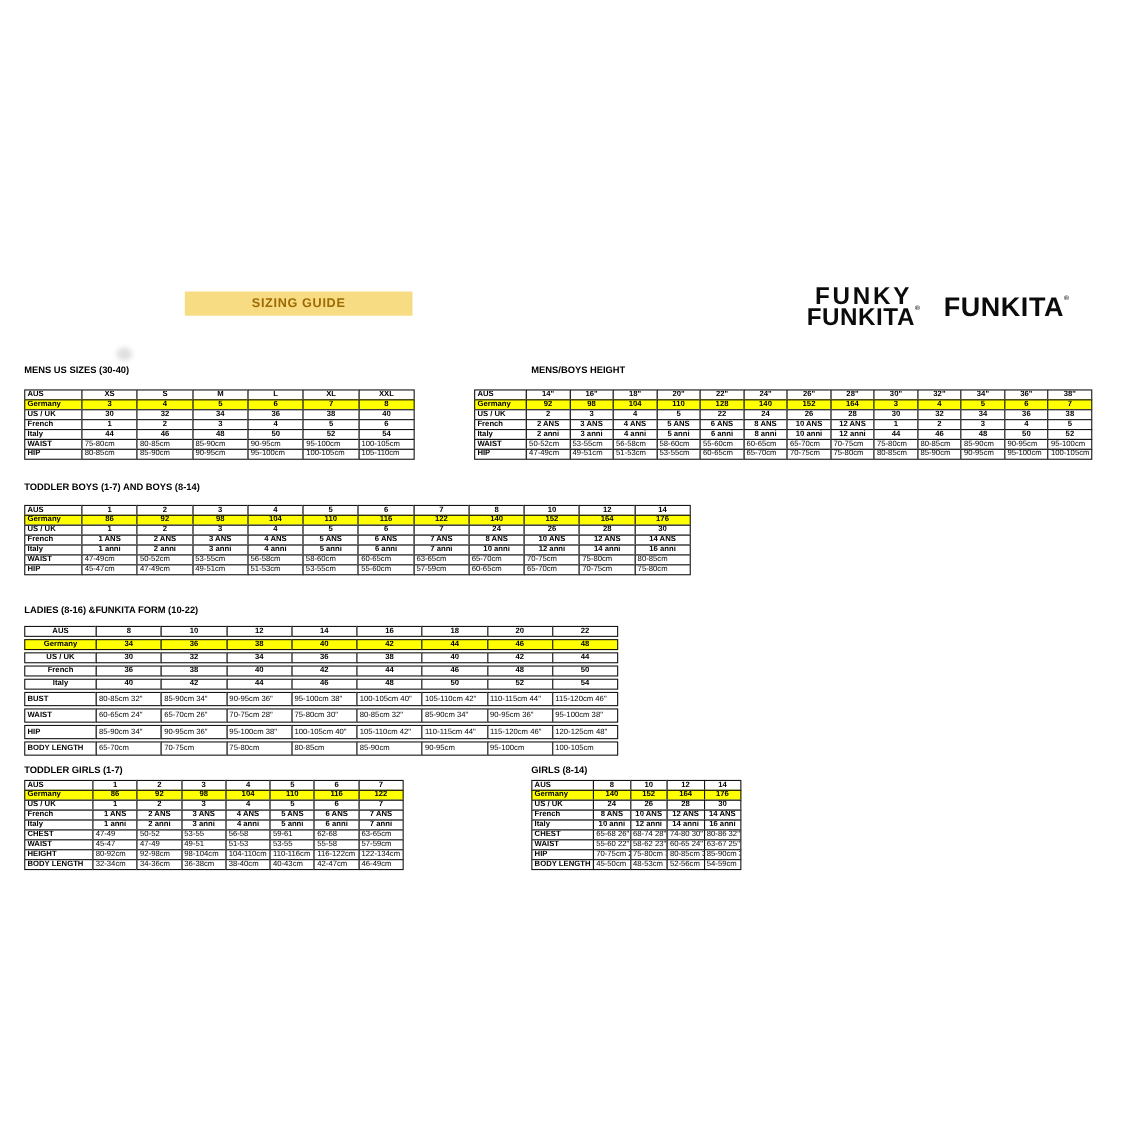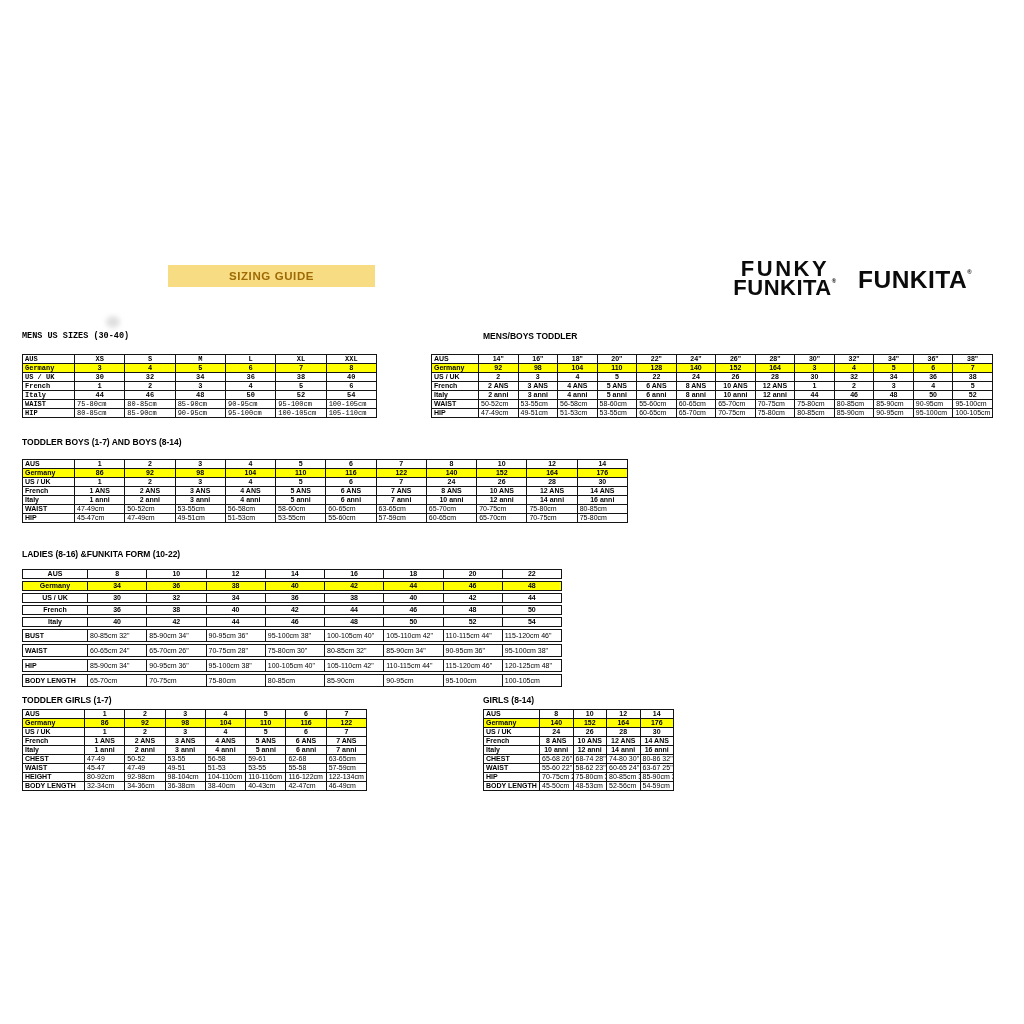--- a/index.html
+++ b/index.html
@@ -57,21 +57,21 @@
   <div class="smudge"></div>
 
   <div class="brand-ft">
     <div class="l1">FUNKY</div>
     <div class="l2"><span>FUNKITA</span><span class="reg">®</span></div>
   </div>
 
   <div class="brand-fk"><span>FUNKITA</span><span class="reg">®</span></div>
 
   <div id="tables-root">
-      <div class="section" style="left: 22px; top: 291px; width: 355px; font-family: Liberation Mono, monospace;">
+      <div class="section" style="left: 22px; top: 291px; width: 355px;">
         <div class="sec-title" style="margin-bottom: 14px;">MENS US SIZES (30-40)</div>
         <div class="tbl" id="t-mens-us">
           <div class="row r-size">
             <div class="cell label" style="flex-basis: 53px;">AUS</div>
             <div class="cell val">XS</div>
             <div class="cell val">S</div>
             <div class="cell val">M</div>
             <div class="cell val">L</div>
             <div class="cell val">XL</div>
             <div class="cell val">XXL</div>
@@ -126,21 +126,21 @@
             <div class="cell val">80-85cm</div>
             <div class="cell val">85-90cm</div>
             <div class="cell val">90-95cm</div>
             <div class="cell val">95-100cm</div>
             <div class="cell val">100-105cm</div>
             <div class="cell val">105-110cm</div>
           </div>
         </div>
       </div>
       <div class="section" style="left: 431px; top: 291px; width: 562px;">
-        <div class="sec-title" style="margin-bottom: 14px; margin-left: 52px;">MENS/BOYS TODDLER</div>
+        <div class="sec-title" style="margin-bottom: 14px; margin-left: 52px;">MENS/BOYS HEIGHT</div>
         <div class="tbl" id="t-jammers">
           <div class="row r-size">
             <div class="cell label" style="flex-basis: 48px;">AUS</div>
             <div class="cell val">14"</div>
             <div class="cell val">16"</div>
             <div class="cell val">18"</div>
             <div class="cell val">20"</div>
             <div class="cell val">22"</div>
             <div class="cell val">24"</div>
             <div class="cell val">26"</div>

